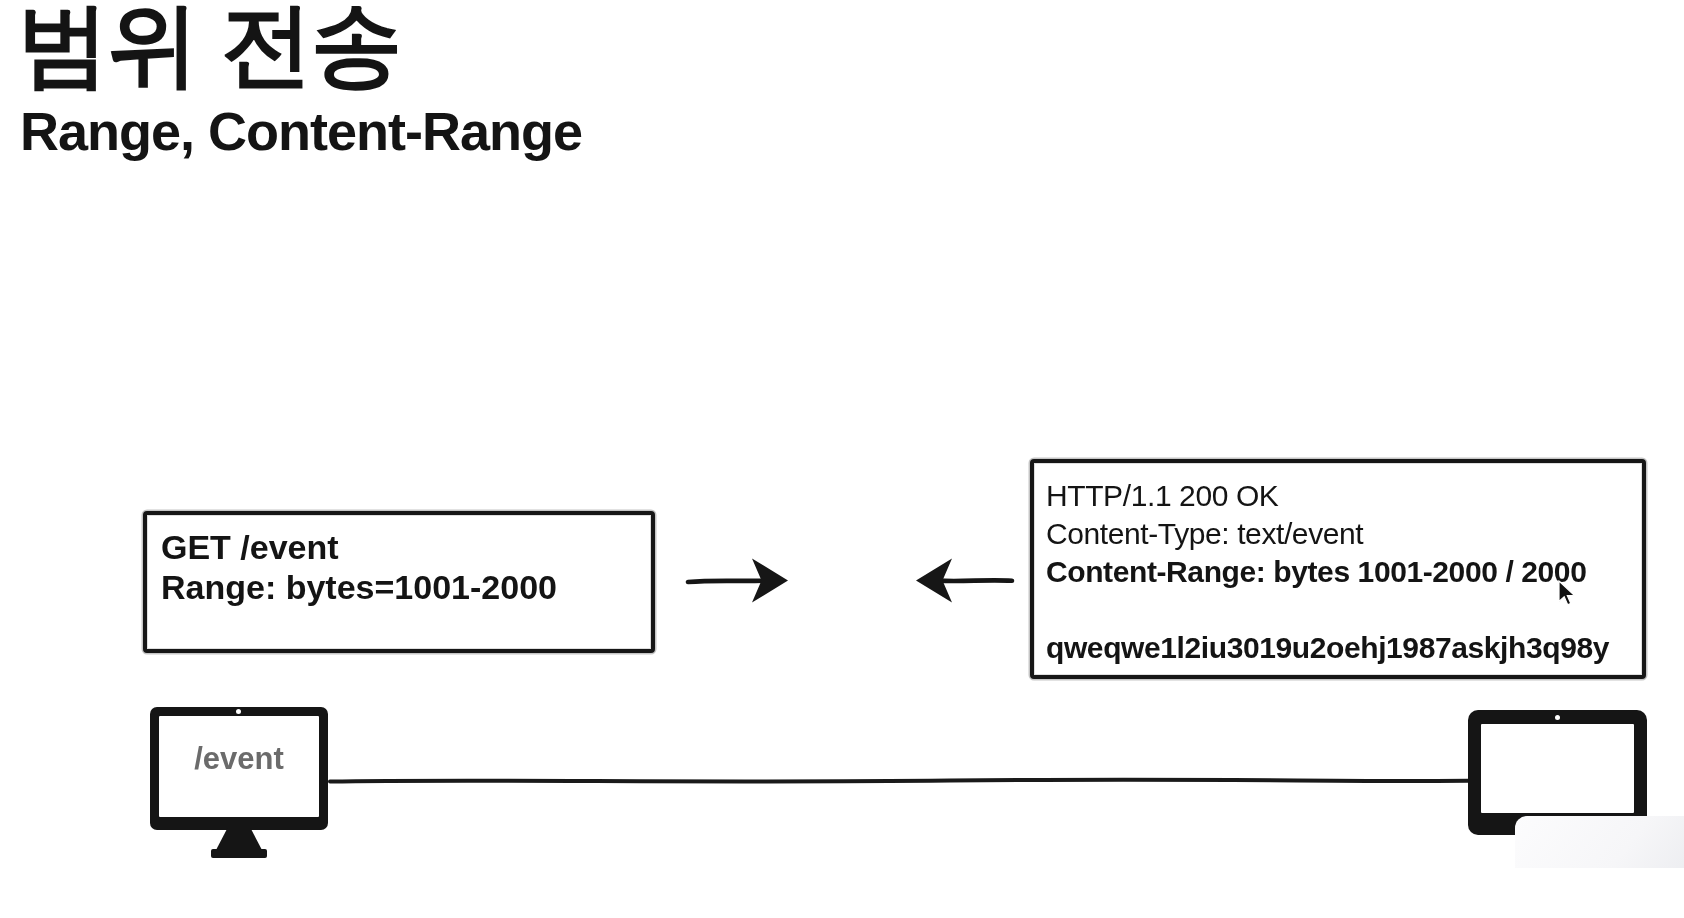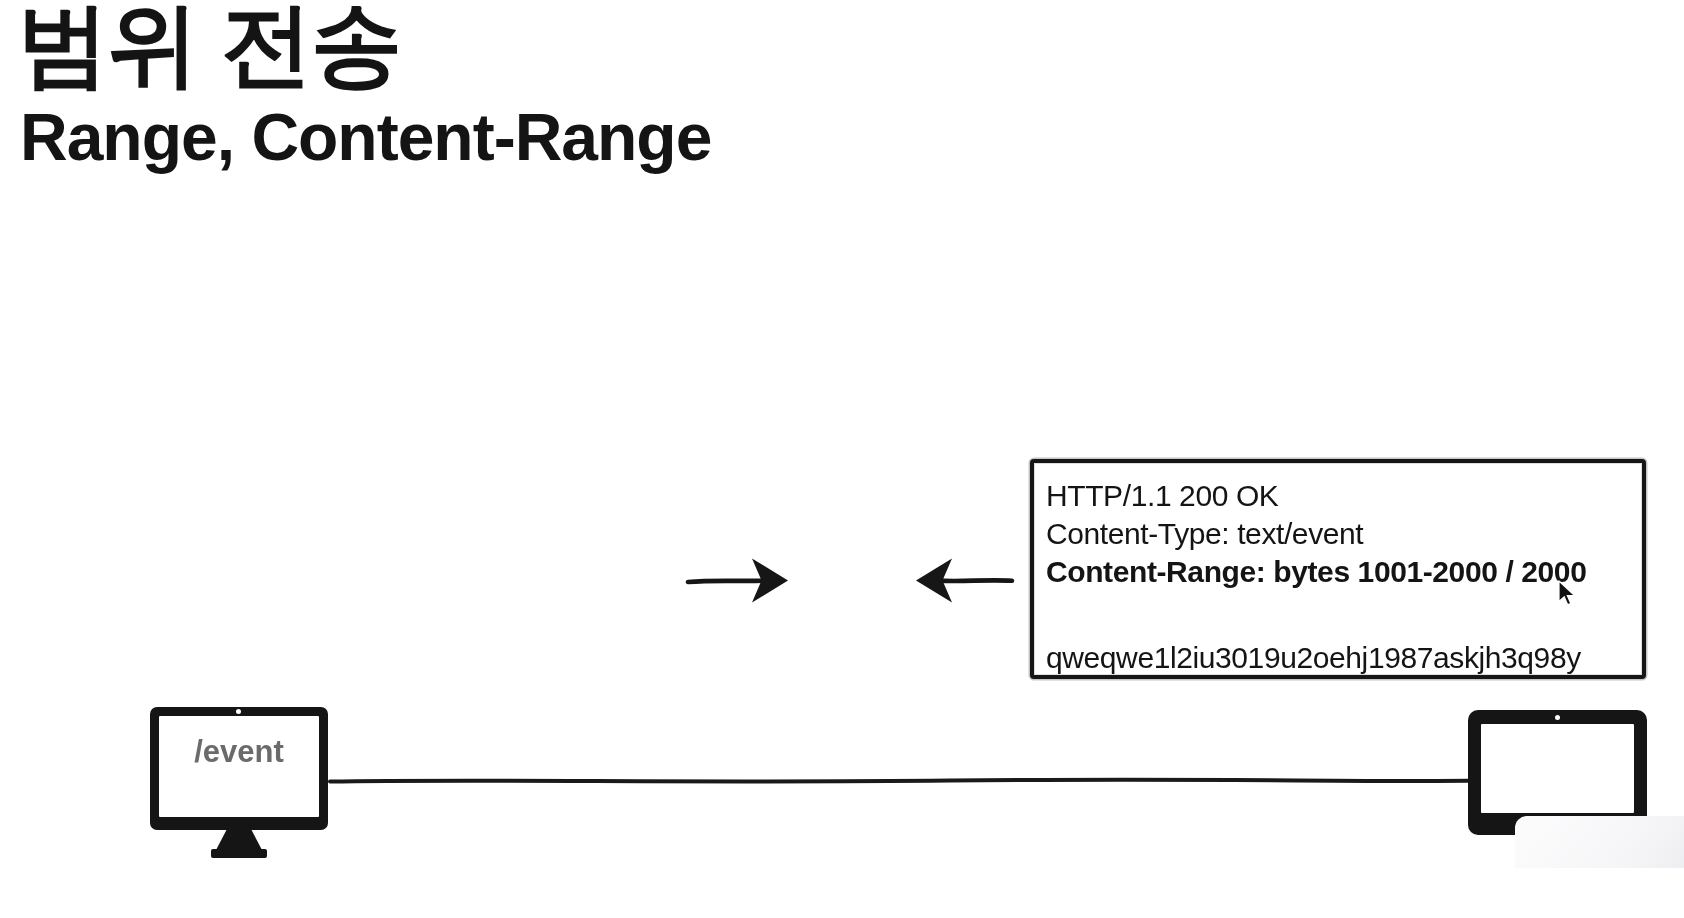--- a/index.html
+++ b/index.html
@@ -3,39 +3,39 @@
 <meta charset="utf-8">
 <style>
   html,body{margin:0;padding:0;background:#fff;}
   .slide{
     position:relative;width:1684px;height:868px;background:#ffffff;
     overflow:hidden;font-family:"Liberation Sans","DejaVu Sans",sans-serif;color:#141414;
   }
   .abs{position:absolute;}
   
   .title{left:17px;top:-4px;font-size:92px;font-weight:700;letter-spacing:-2px;line-height:1.05;}
-  .subtitle{left:20px;top:104px;font-size:66px;font-weight:700;letter-spacing:-1px;line-height:1;}
+  .subtitle{left:20px;top:104px;font-size:54px;font-weight:700;letter-spacing:-1px;line-height:1;}
   
   .msgbox{
     box-sizing:border-box;border:4px solid #161616;border-radius:4px;background:#fff;
     box-shadow:0 0 0 1.5px rgba(22,22,22,.25), inset 0 0 0 1px rgba(22,22,22,.14);
   }
   .req-box{left:143px;top:511px;width:512px;height:142px;padding:12px 8px 0 14px;}
   .req-line{font-size:34px;font-weight:700;line-height:40px;white-space:nowrap;}
   .res-box{left:1030px;top:459px;width:616px;height:220px;padding:14px 0 0 12px;}
   .res-line{font-size:30px;font-weight:400;line-height:38px;letter-spacing:-0.4px;white-space:nowrap;}
   .res-line.bold{font-weight:700;}
-  .res-line.body{margin-top:48px;}
+  .res-line.body{margin-top:38px;font-weight:bold;}
   
   .wires{left:0;top:0;width:1684px;height:918px;pointer-events:none;}
   
   .monitor-body{left:150px;top:707px;width:178px;height:123px;background:#151515;border-radius:7px;}
   .monitor-screen{position:absolute;left:9px;top:9px;right:9px;bottom:13px;background:#ffffff;border-radius:1px;
     text-align:center;}
-  .screen-label{display:inline-block;margin-top:18px;font-size:31px;font-weight:700;color:#6b6b6b;letter-spacing:0;}
+  .screen-label{display:inline-block;margin-top:25px;font-size:31px;font-weight:700;color:#6b6b6b;letter-spacing:0;}
   .cam-dot{position:absolute;width:5px;height:5px;border-radius:50%;background:#ffffff;}
   .monitor-cam{left:86px;top:2px;}
   .monitor-stand{left:215px;top:828px;width:48px;height:24px;background:#151515;
     clip-path:polygon(26% 0%, 74% 0%, 100% 100%, 0% 100%);}
   .monitor-base{left:211px;top:849px;width:56px;height:9px;background:#151515;border-radius:2px;}
   .client-caption{left:140px;top:879px;width:180px;text-align:center;font-size:24px;font-weight:700;color:#8b5cf6;}
   
   .tablet-body{left:1468px;top:710px;width:179px;height:125px;background:#151515;border-radius:10px;}
   .tablet-screen{position:absolute;left:13px;top:14px;right:13px;bottom:22px;background:#ffffff;border-radius:1px;}
   .tablet-cam{left:87px;top:5px;}
@@ -49,20 +49,24 @@
   .cursor{left:1556px;top:580px;z-index:9;}
 </style>
 </head>
 <body>
 
 <div class="slide">
 
   <h1 class="abs title" style="margin:0;">범위 전송</h1>
   <h2 class="abs subtitle" style="margin:0;">Range, Content-Range</h2>
 
+  <div class="abs msgbox req-box">
+    <div class="req-line">GET /event</div>
+    <div class="req-line">Range: bytes=1001-2000</div>
+  </div>
 
   <div class="abs msgbox res-box">
     <div class="res-line">HTTP/1.1 200 OK</div>
     <div class="res-line">Content-Type: text/event</div>
     <div class="res-line bold">Content-Range: bytes 1001-2000 / 2000</div>
     <div class="res-line body">qweqwe1l2iu3019u2oehj1987askjh3q98y</div>
   </div>
 
   <svg class="abs wires" viewBox="0 0 1684 918" xmlns="http://www.w3.org/2000/svg">
 

